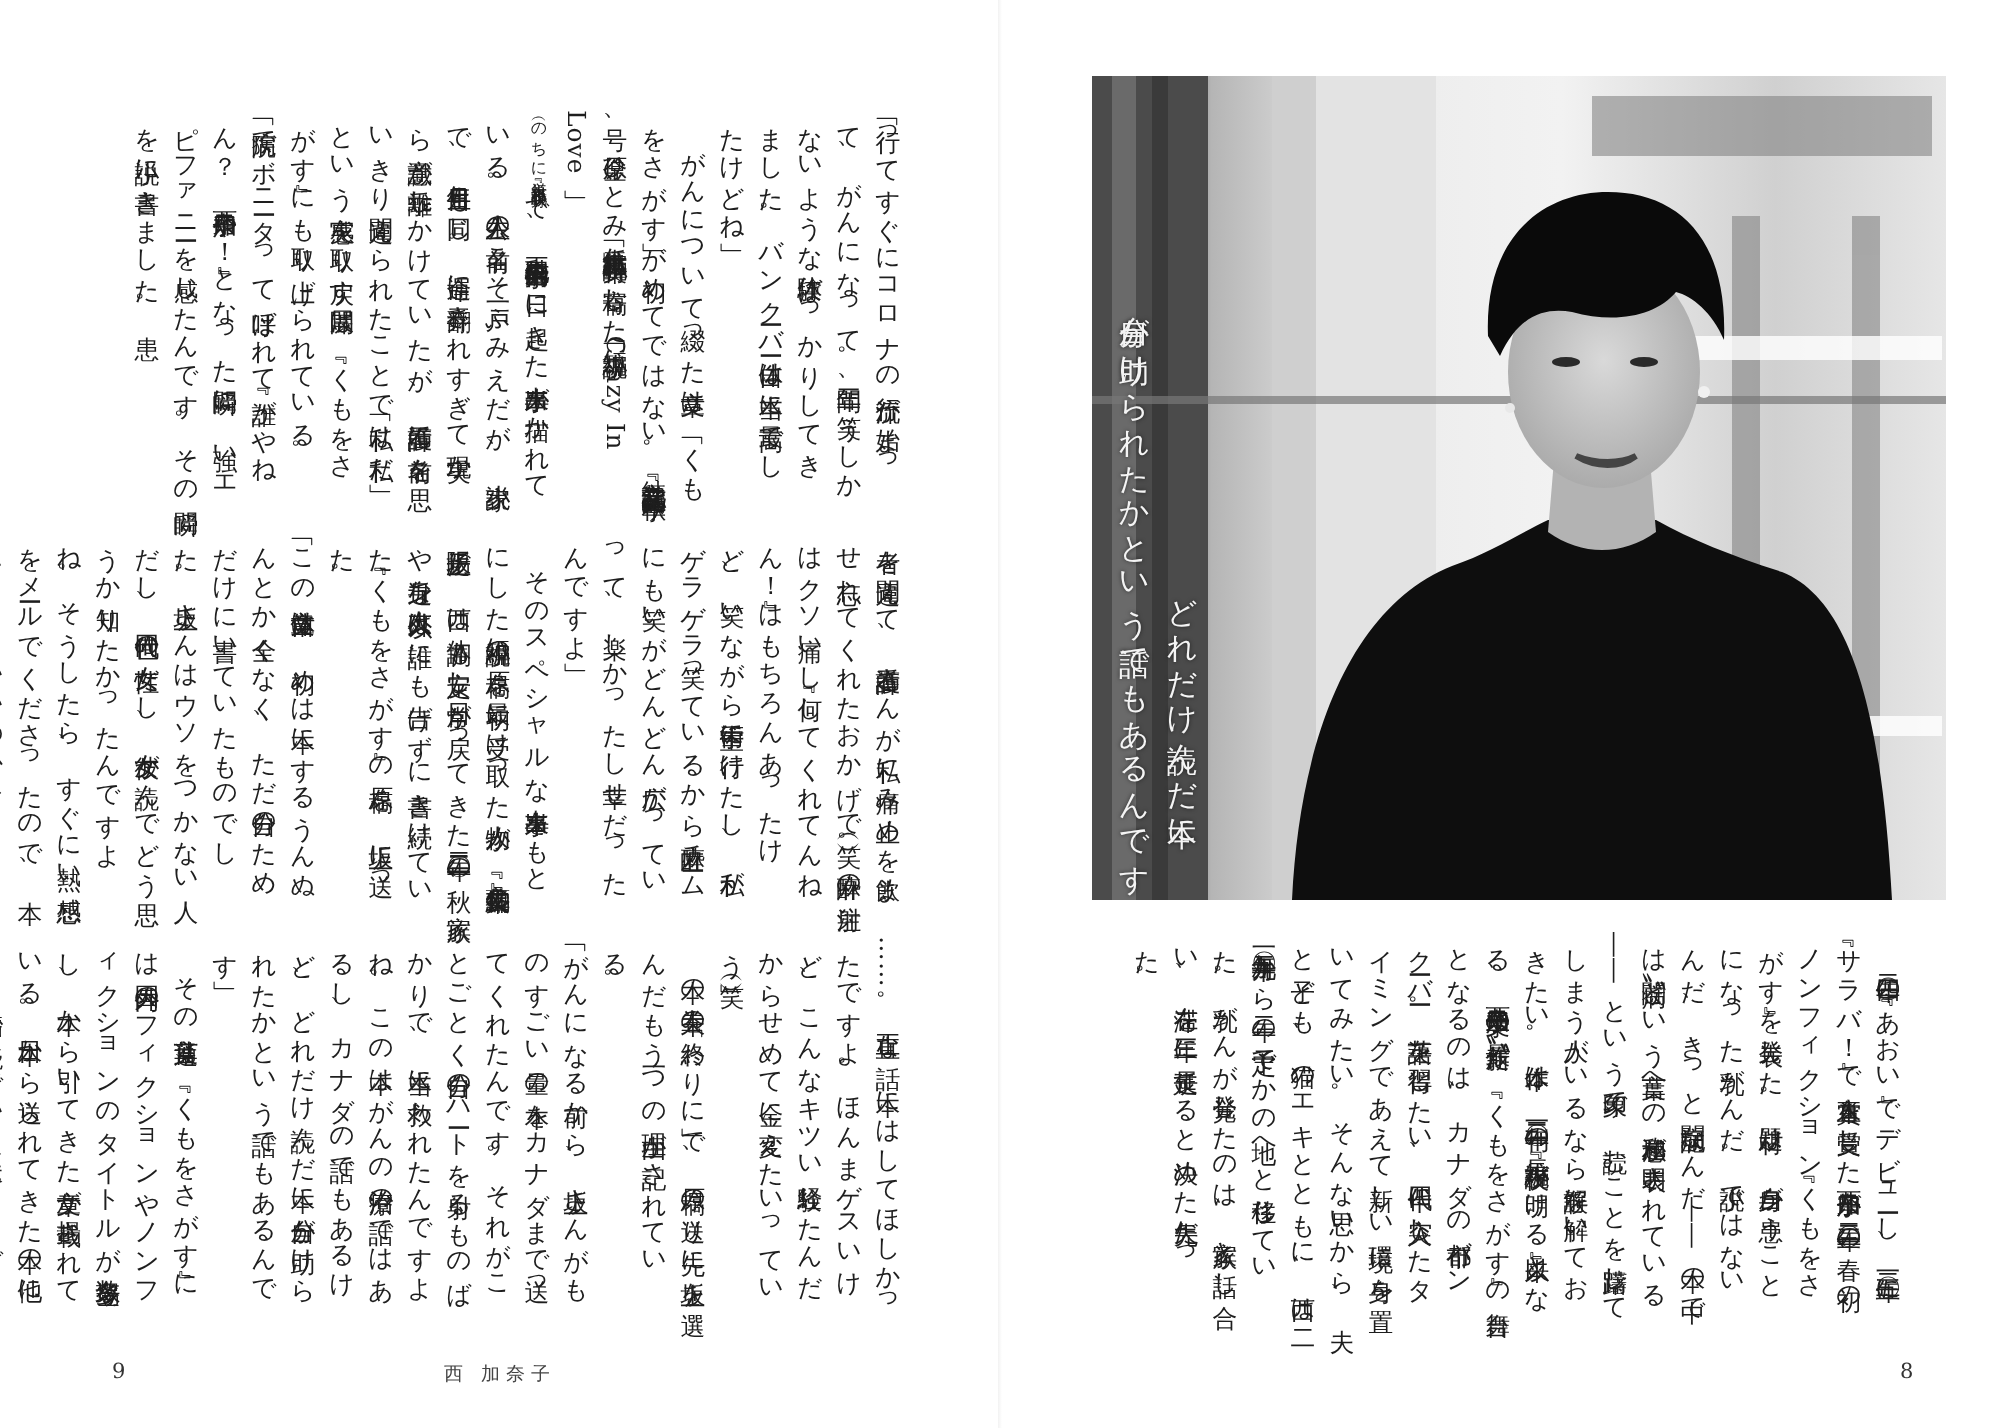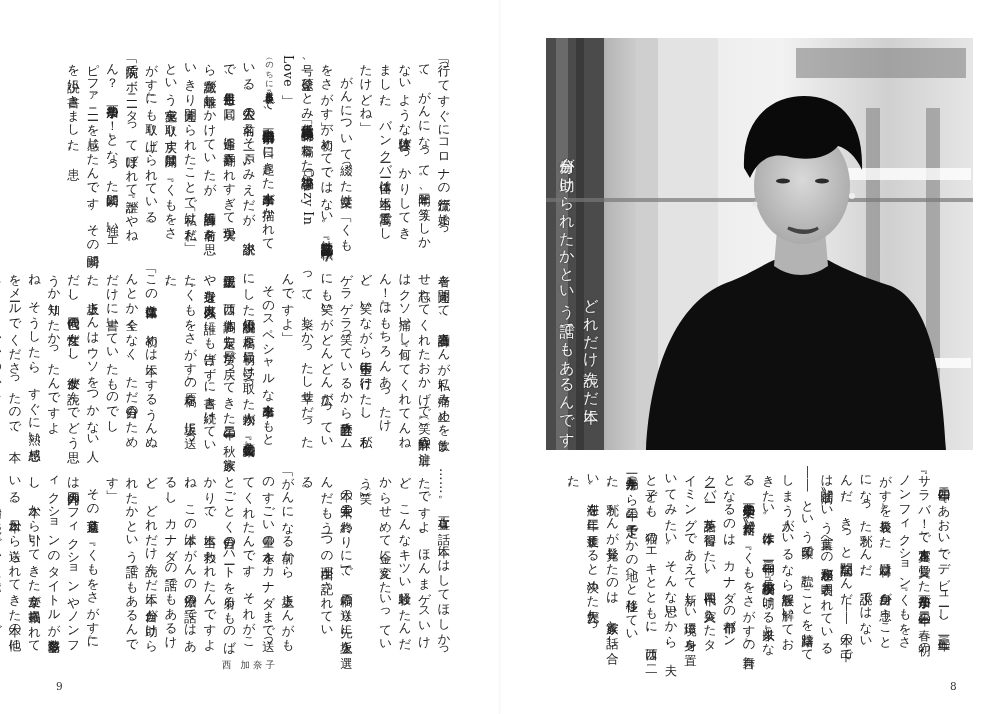--- a/index.html
+++ b/index.html
@@ -32,21 +32,21 @@
              text-shadow: 0 0 2px rgba(0,0,0,0.6); }
   #cap1 { left: 10px; top: 108px; }
   #cap2 { left: 34px; top: 250px; }
 
   #rp-text { right: 46px; top: 466px; height: 190px; width: 390px; }
 
   .folio { position: absolute; top: 680px; font-size: 10.5px; color: #333;
            font-family: "DejaVu Serif", serif; }
   #folio-left { left: 56px; }
   #folio-right { left: 450px; }
-  .running-head { position: absolute; top: 659px; left: 222px; font-size: 9.5px;
+  .running-head { position: absolute; top: 681px; left: 222px; font-size: 9.5px;
                   letter-spacing: 3px; color: #444; }
 </style>
 </head>
 <body>
 
 <div class="page page-left">
   <div class="vblock" id="lp-top">
     <p>「行ってすぐにコロナの流行が始まって、がんになって。三年間、笑うしかないような体験ばっかりしてきました。バンクーバー自体は本当に最高でしたけどね」</p>
     <p class="indent">がんについて綴った文章は、「くもをさがす」が初めてではない。純文学誌『文藝』二〇二二年秋季号、金原ひとみ責任編集「私小説」特集に寄稿した短編小説「Crazy In Love」</p>
     <p><span class="small">（のちに単行本『私小説』収録）</span><span>で、両乳房全摘出手術の日に起きた出来事が描かれている。主人公の名前こそ一戸ふみえだが、小説家で、生年月日も同じ。運命に翻弄されすぎて現実から意識が乖離しかけていたが、看護師に名前を思いきり間違えられたことで「私は私だ」という実感を取り戻す展開は、『くもをさがす』にも取り上げられている。</span></p>

